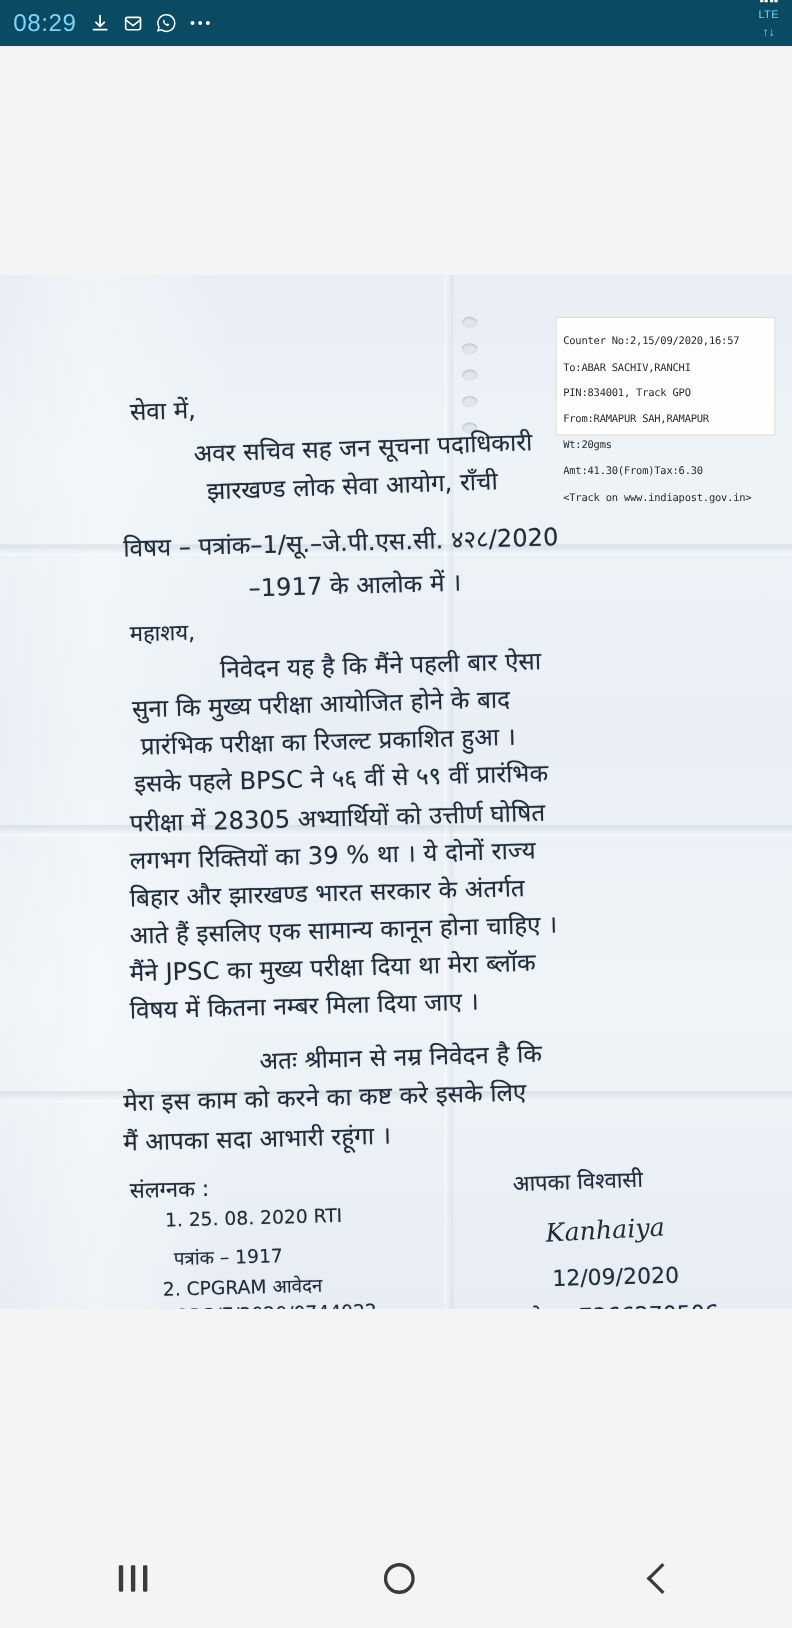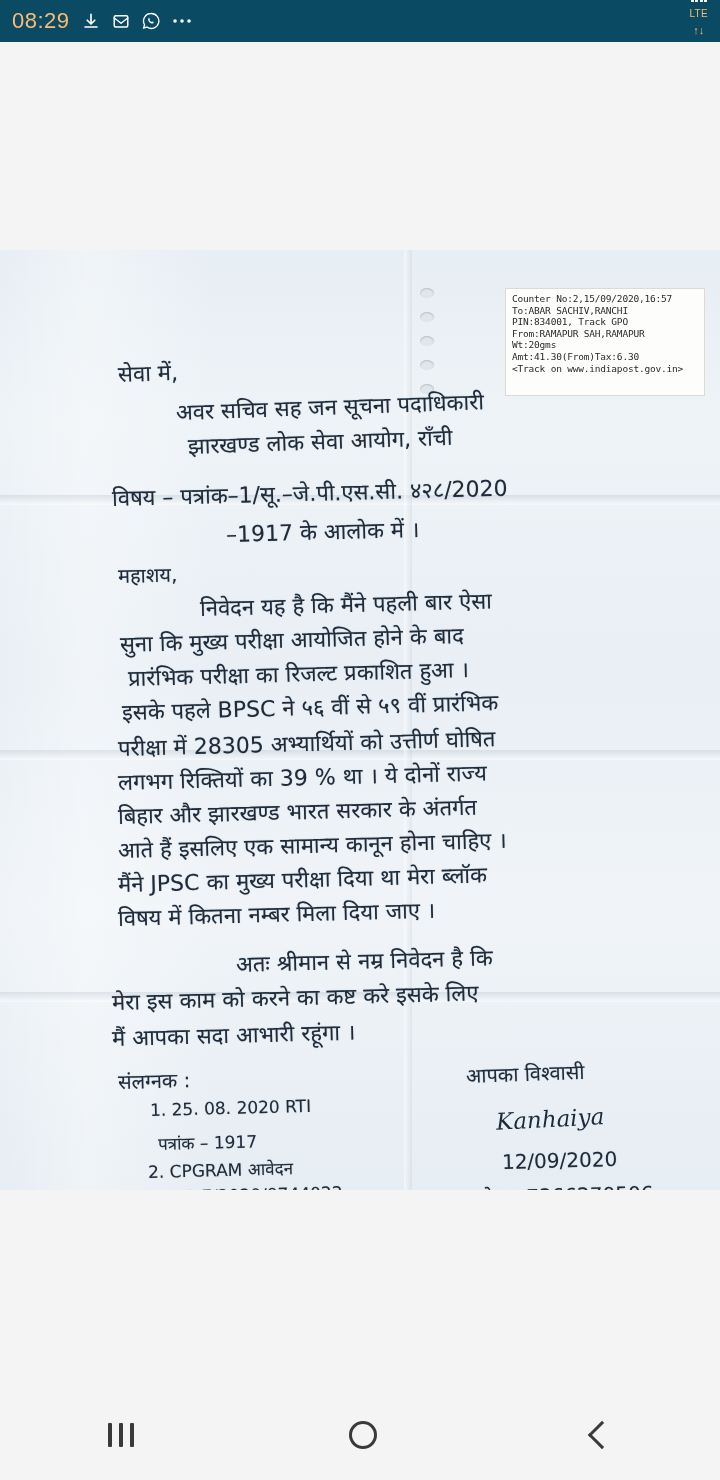--- a/index.html
+++ b/index.html
@@ -7,21 +7,21 @@
     width: 720px; height: 1480px;
     background: #f2f2f2;
     font-family: "Liberation Sans", sans-serif;
     overflow: hidden;
   }
   #app { position: relative; width: 720px; height: 1480px; background: #f4f4f4; }
 
   
   .statusbar {
     position: absolute; top: 0; left: 0; width: 720px; height: 42px;
-    background: #0b4a63; color: #fdba74;
+    background: #0b4a63; color: #7dd3fc;
     display: flex; align-items: center; justify-content: space-between;
     padding: 0 12px;
   }
   .sb-left { display: flex; align-items: center; gap: 12px; }
   .sb-clock { font-size: 22px; letter-spacing: .5px; font-weight: 400; }
   .sb-icon { display: inline-flex; align-items: center; justify-content: center; }
   .sb-right { display: flex; align-items: center; gap: 6px; flex-direction: column; }
   .voLTE { font-size: 9px; line-height: 10px; text-align: center; }
   .lte-label { font-size: 10px; line-height: 11px; letter-spacing: .3px; }
   .bars { display: inline-flex; align-items: flex-end; gap: 1.5px; height: 16px; }
@@ -71,21 +71,21 @@
 
   
   .sticker {
     position: absolute; top: 38px; left: 505px; width: 200px; height: 108px;
     background: #fdfdfb; border: 1px solid #dedad2;
     padding: 4px 6px;
     font-family: "DejaVu Sans Mono", monospace;
     font-size: 9.5px; line-height: 11.6px; color: #2a2a2a;
     letter-spacing: -.2px;
   }
-  .sticker div { white-space: nowrap; overflow: hidden; }
+  .sticker div { white-space: nowrap; overflow: hidden; margin-top: 12px; }
   .punch {
     position:absolute; left:420px; width:14px; height:10px; border-radius:50%;
     background:#dfe6ec; box-shadow: inset 0 1px 2px rgba(0,0,0,.18);
   }
   .punch.p1{ top:38px; } .punch.p2{ top:62px; } .punch.p3{ top:86px; }
   .punch.p4{ top:110px; } .punch.p5{ top:134px; }
 
   
   .hw {
     position: absolute;

